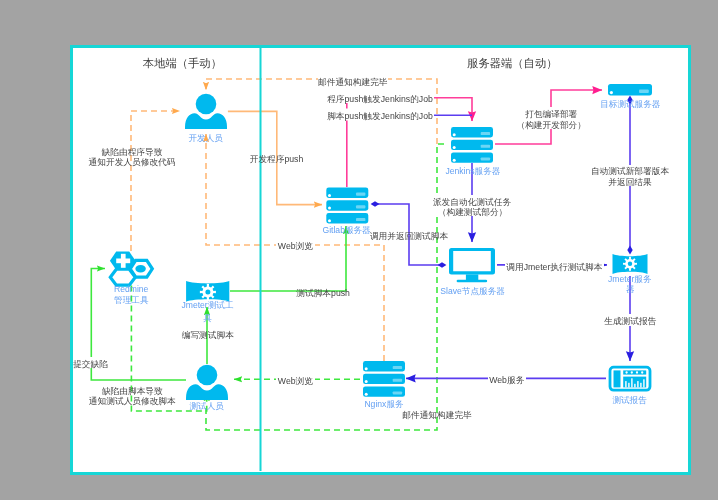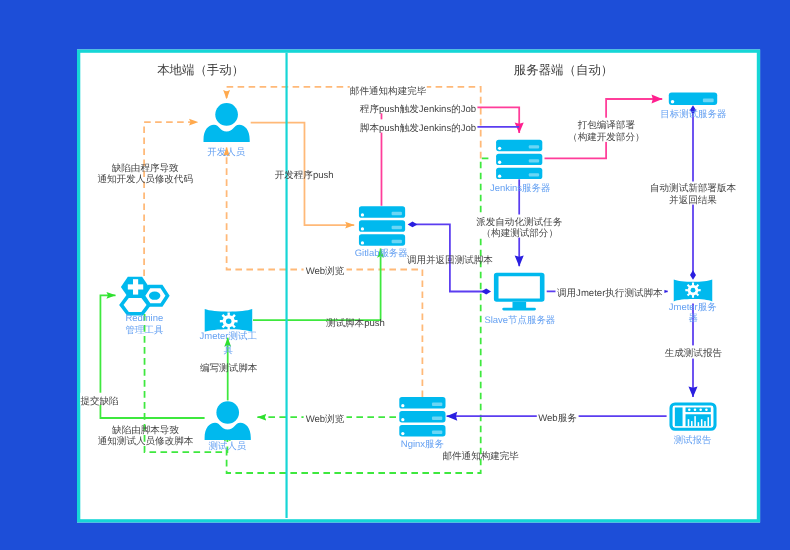--- a/index.html
+++ b/index.html
@@ -1,17 +1,17 @@
 <!DOCTYPE html>
 <html><head>
 <meta charset="utf-8">
 <title>CI/CD Flow Diagram</title>
 <style>
   html,body{margin:0;padding:0;background:#000;width:718px;height:500px;overflow:hidden;}
-  #stage{position:relative;width:718px;height:500px;background:#1d4ed8;
+  #stage{position:relative;width:718px;height:500px;background:#a3a3a3;
          font-family:"Liberation Sans","DejaVu Sans",sans-serif;}
   #canvas{position:absolute;left:70px;top:45px;width:621px;height:430px;background:#fff;
           border:3px solid #16d6d6;box-sizing:border-box;}
   #svg{position:absolute;left:0;top:0;width:718px;height:500px;}
   #svg text{font-family:"Liberation Sans","DejaVu Sans",sans-serif;}
   .etext{font-size:8.7px;fill:#444;}
   .ntext{font-size:8.6px;fill:#64a0f2;}
   .ttl{font-size:11.3px;fill:#3c3c3c;}
   .lnk{fill:none;}
 </style>

